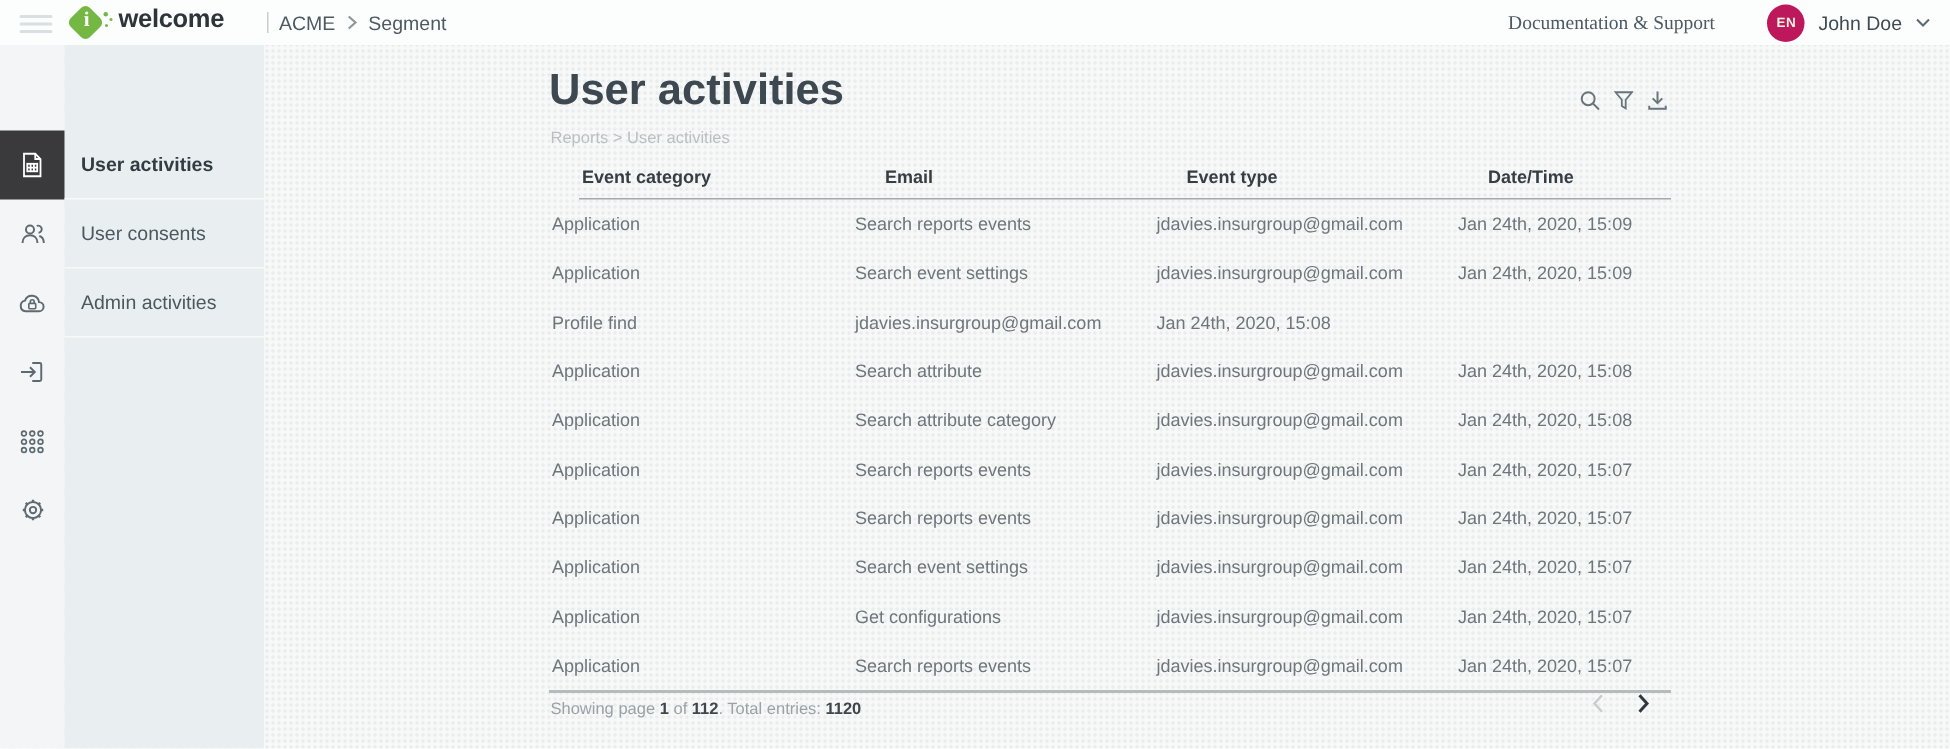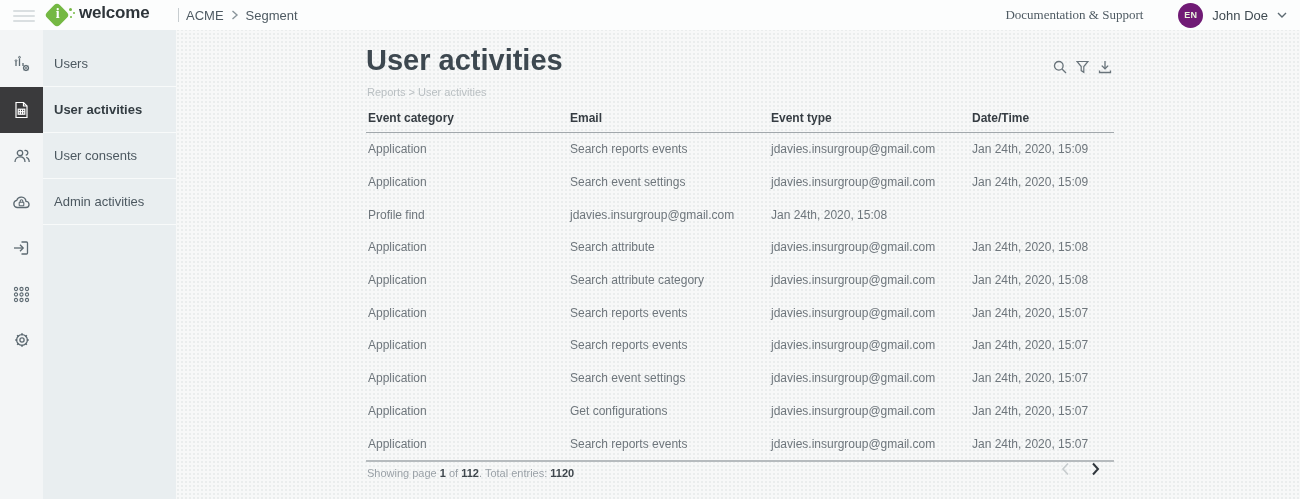--- a/index.html
+++ b/index.html
@@ -27,21 +27,21 @@
   .logo-dots i { position:absolute; background:#74b843; border-radius:50%; }
   .logo-dots i:nth-child(1){ width:3px; height:3px; left:0; top:5px; }
   .logo-dots i:nth-child(2){ width:2px; height:2px; left:4px; top:9px; }
   .logo-dots i:nth-child(3){ width:2px; height:2px; left:1px; top:13px; }
   .logo-text { font-size:17px; font-weight:bold; color:#2e353a; letter-spacing:-0.2px; margin-left:2px;text-align:center; }
   .tb-sep { position:absolute; left:178px; top:8px; width:1px; height:14px; background:#c7cdd0; }
   .crumb { position:absolute; left:186px; top:0; height:30px; display:flex; align-items:center; gap:7px; font-size:13px; color:#4e5a62; }
   .crumb .chev { display:flex; }
   .topbar-right { position:absolute; right:13px; top:0; height:30px; display:flex; align-items:center; font-size:13px; color:#4e5a62; }
   .docs-link { cursor:pointer;font-family:Liberation Serif, serif; }
-  .avatar { width:25px; height:25px; border-radius:50%; background:#701a75; color:#eaf4dd;
+  .avatar { width:25px; height:25px; border-radius:50%; background:#be185d; color:#eaf4dd;
     font-size:9px; font-weight:bold; display:flex; align-items:center; justify-content:center;
     margin-left:35px; margin-right:9px; cursor:pointer; letter-spacing:0.3px; }
   .user-name { color:#3f4a51; cursor:pointer; margin-right:9px; }
 
   
   .sidebar { position:absolute; left:0; top:30px; width:176px; bottom:0; }
   .rail-bg { position:absolute; left:0; top:0; width:43px; bottom:0; background:#f3f5f6; }
   .labelcol-bg { position:absolute; left:43px; top:0; right:0; bottom:0; background:#e9eef0; }
   .side-item { position:absolute; left:0; width:176px; height:46px; display:flex; cursor:pointer; }
   .side-item .icon-cell { width:43px; display:flex; align-items:center; justify-content:center; color:#5d6a72; }
@@ -53,21 +53,21 @@
 
   
   .main { position:absolute; left:366px; top:30px; width:748px; bottom:0; }
   .page-title { position:absolute; left:0; top:14px; font-size:29px; font-weight:bold; color:#3d4850; }
   .page-breadcrumb { position:absolute; left:1px; top:56px; font-size:11px; color:#b9bfc2; }
   .toolbar { position:absolute; right:2px; top:30px; display:flex; gap:9px; color:#68737a; }
   .toolbar .tool { cursor:pointer; display:flex; }
 
   .table { position:absolute; left:0; right:0; top:74px; }
   .thead, .trow { display:grid; grid-template-columns:202px 201px 201px 1fr; align-items:center; }
-  .thead { height:29px; border-bottom:1px solid #a2a8ac; font-size:12px; font-weight:bold; color:#363d43; }
+  .thead { height:29px; border-bottom:1px solid #a2a8ac; font-size:12px; font-weight:bold; color:#363d43;margin-left:20px; }
   .thead span { padding-left:2px; }
   .tbody { border-bottom:2px solid #b6bbbe; }
   .trow { height:32.7px; font-size:12px; color:#6e767c; }
   .trow span { padding-left:2px; white-space:nowrap; overflow:hidden; }
 
   .table-footer { position:absolute; left:1px; top:437px; font-size:11px; color:#9aa1a7; }
   .table-footer b { color:#3f474d; font-weight:bold; }
   .pager { position:absolute; right:14px; top:432px; display:flex; gap:21px; align-items:center; }
   .pager .pg { cursor:pointer; display:flex; }
   .pg-prev { color:#c7ccce; }
@@ -116,35 +116,20 @@
             <path d="M1 1 L5 5 L9 1" fill="none" stroke="#5d6a72" stroke-width="1.4"></path>
           </svg>
       </span>
     </div>
   </header>
 
   <aside class="sidebar">
     <div class="rail-bg"></div>
     <div class="labelcol-bg"></div>
 
-    <div class="side-item" style="top:11px;">
-      <div class="icon-cell">
-        <svg width="18" height="18" viewBox="0 0 18 18" fill="none" stroke="currentColor" stroke-width="1.3">
-          <path d="M3 11 V7"></path>
-            <path d="M6.5 11 V3.5"></path>
-            <path d="M10 11 V8"></path>
-          <circle cx="3" cy="5.7" r="0.9" stroke-width="1"></circle>
-            <circle cx="6.5" cy="2.3" r="0.9" stroke-width="1"></circle>
-          <circle cx="13" cy="13" r="2.4"></circle>
-            <circle cx="13" cy="13" r="0.6" stroke-width="1"></circle>
-          <path d="M13 9.9 v1 M13 15.1 v1 M9.9 13 h1 M15.1 13 h1 M10.8 10.8 l0.7 0.7 M14.5 14.5 l0.7 0.7 M15.2 10.8 l-0.7 0.7 M11.5 14.5 l-0.7 0.7" stroke-width="1"></path>
-        </svg>
-      </div>
-      <div class="label-cell">Users</div>
-    </div>
 
     <div class="side-item selected" style="top:57px;">
       <div class="icon-cell">
         <svg width="17" height="18" viewBox="0 0 17 18" fill="none" stroke="currentColor" stroke-width="1.2">
           <path d="M3 1.5 h7.5 l3.5 3.5 v11.5 h-11 z"></path>
           <path d="M10.5 1.5 v3.5 h3.5"></path>
           <rect x="5.2" y="8.2" width="6.6" height="5"></rect>
           <line x1="5.2" y1="10.7" x2="11.8" y2="10.7"></line>
           <line x1="7.4" y1="8.2" x2="7.4" y2="13.2"></line>
           <line x1="9.6" y1="8.2" x2="9.6" y2="13.2"></line>

